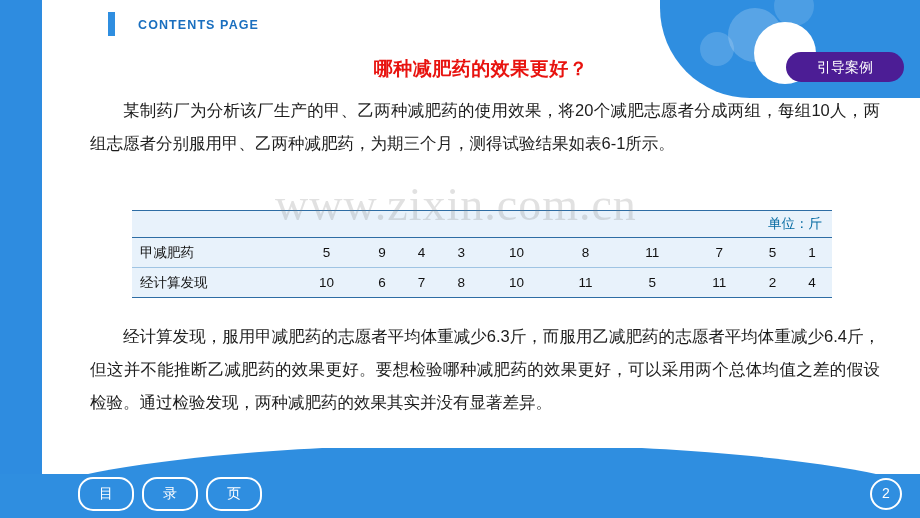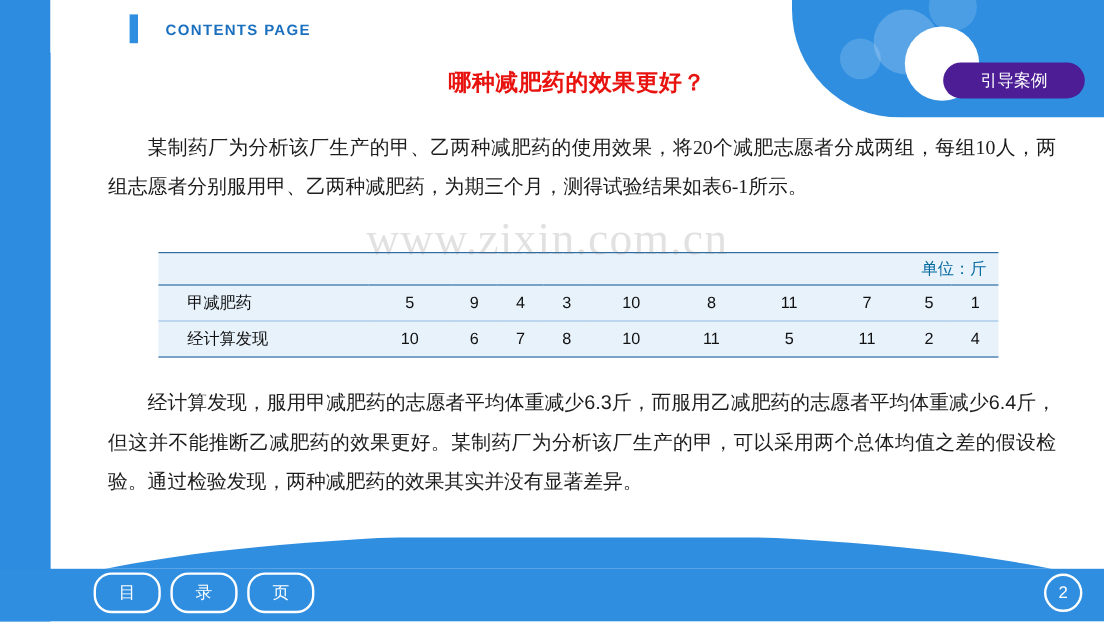--- a/index.html
+++ b/index.html
@@ -136,21 +136,21 @@
   .para {
     position: absolute;
     left: 48px;
     width: 790px;
     font-size: 16.5px;
     line-height: 33px;
     color: #1c1c1c;
     text-align: justify;
     text-indent: 33px;
   }
-  .para1 { top: 62px; font-family: Liberation Serif, serif; }
+  .para1 { top: 50px; }
   .para2 { top: 276px; }
 
   
   .table-wrap {
     position: absolute;
     left: 90px;
     top: 166px;
     width: 700px;
     background: #e8f2fb;
     border-top: 1px solid #2e6da4;
@@ -182,35 +182,35 @@
   table.data tr.row-head td {
     border-top: 1px solid #2e6da4;
   }
   table.data td {
     height: 27px;
     text-align: center;
     vertical-align: middle;
   }
   table.data td.label {
     text-align: left;
-    padding-left: 24px;
+    padding-left: 8px;
     width: 150px;
     font-size: 13.5px;
   }
   .row-sep td {
     border-bottom: 1px solid #9fc4e3;
   }
   
   .watermark {
     position: absolute;
     left: 196px;
     top: 178px;
     width: 520px;
     text-align: center;
-    font-size: 38px;
+    font-size: 46px;
     color: rgba(120,120,120,0.22);
     font-family: "Liberation Serif", serif;
     letter-spacing: 1px;
     pointer-events: none;
     user-select: none;
   }
   
   .footer {
     position: absolute;
     left: 0;
@@ -325,21 +325,21 @@
           <td>11</td>
           <td>5</td>
           <td>11</td>
           <td>2</td>
           <td>4</td>
         </tr>
       </tbody>
         </table>
     </div>
 
-    <div class="para para2">经计算发现，服用甲减肥药的志愿者平均体重减少6.3斤，而服用乙减肥药的志愿者平均体重减少6.4斤，但这并不能推断乙减肥药的效果更好。某制药厂为分析该厂生产的甲，可以采用两个总体均值之差的假设检验。通过检验发现，两种减肥药的效果其实并没有显著差异。</div>
+    <div class="para para2">经计算发现，服用甲减肥药的志愿者平均体重减少6.3斤，而服用乙减肥药的志愿者平均体重减少6.4斤，但这并不能推断乙减肥药的效果更好。要想检验哪种减肥药的效果更好，可以采用两个总体均值之差的假设检验。通过检验发现，两种减肥药的效果其实并没有显著差异。</div>
   </div>
 
   <div class="watermark">www.zixin.com.cn</div>
 
   <div class="footer-arc">
     <div class="footer-arc-inner"></div>
   </div>
   <div class="footer"></div>
   <div class="nav-btn nav-1">目</div>
   <div class="nav-btn nav-2">录</div>

